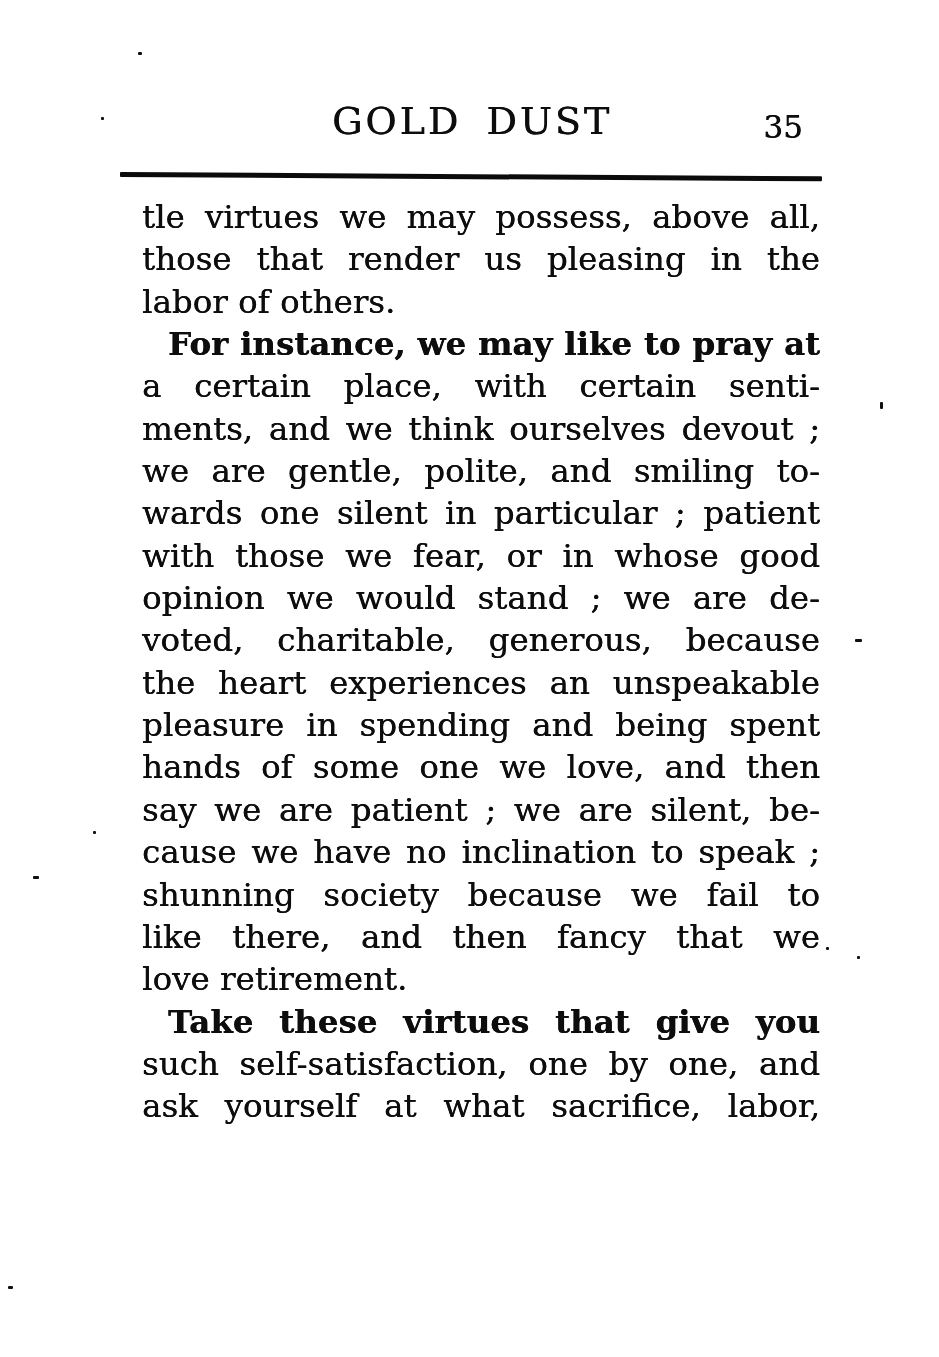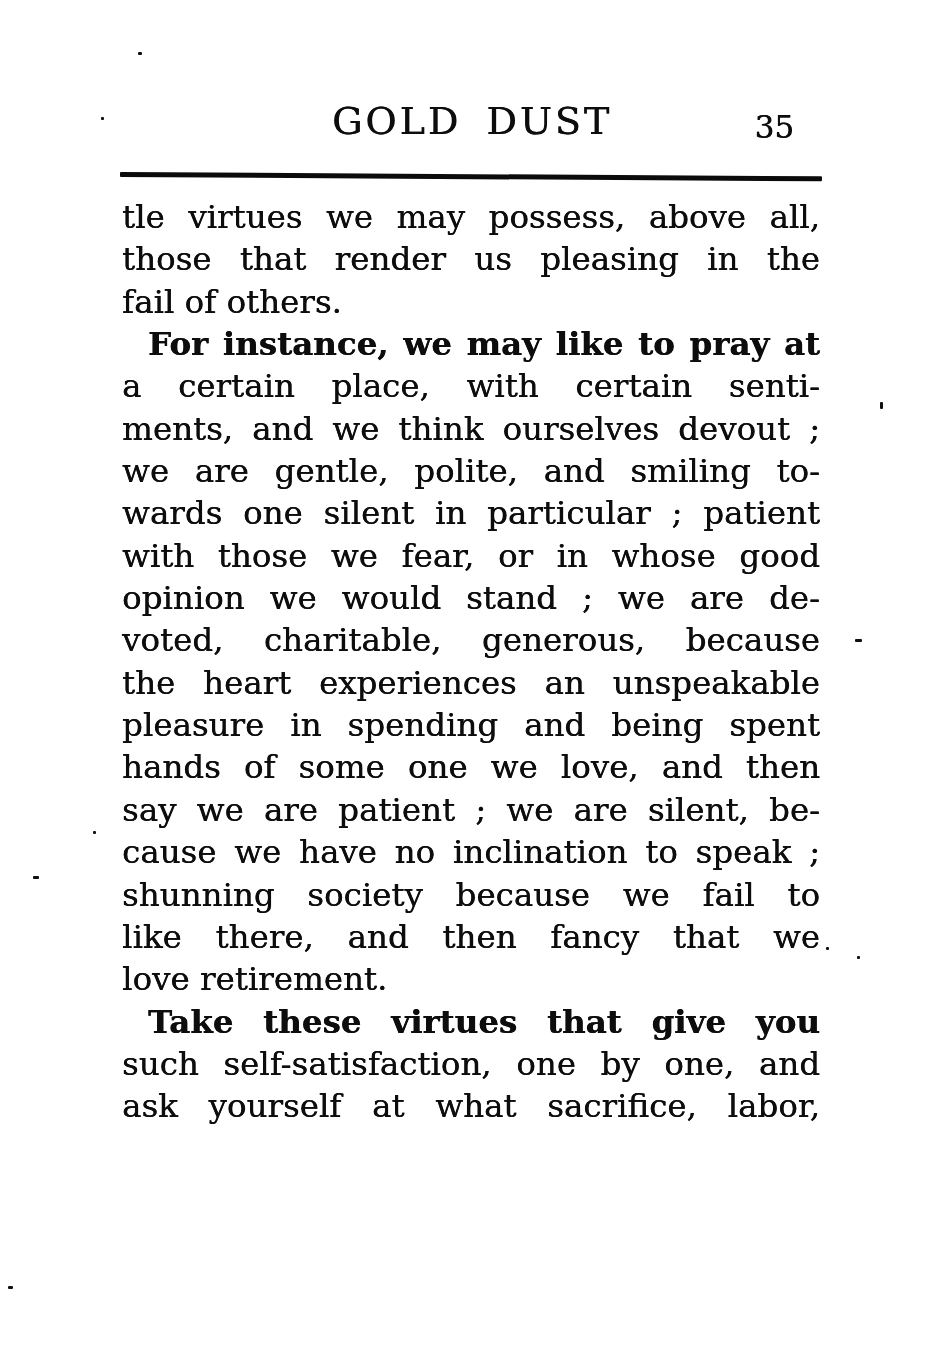--- a/index.html
+++ b/index.html
@@ -24,24 +24,24 @@
     width: 700px;
     text-align: center;
     font-size: 38px;
     line-height: 44px;
     letter-spacing: 3px;
     word-spacing: 10px;
     text-shadow: 0.5px 0 0 currentColor;
   }
   .page-number {
     position: absolute;
-    left: 724px;
+    left: 748px;
     top: 108px;
     width: 70px;
-    text-align: right;
+    text-align: center;
     font-size: 31px;
     line-height: 38px;
     text-shadow: 0.4px 0 0 currentColor;
   }
   .head-rule {
     position: absolute;
     left: 120px;
     top: 172px;
     width: 702px;
     height: 5px;
@@ -56,20 +56,21 @@
     left: 122px;
     top: 196px;
     width: 698px;
     font-size: 32.5px;
     line-height: 42.35px;
     text-shadow: 0.35px 0 0 currentColor;
   }
   .line {
     text-align: justify;
     text-align-last: justify;
+    margin-left: 20px;
   }
   .line.last {
     text-align-last: left;
   }
   .line.indent {
     text-indent: 26px;
     font-weight: bold;
   }
   
   .speck {
@@ -95,21 +96,21 @@
   <div>
     <div class="head-title">GOLD DUST</div>
     <div class="page-number">35</div>
   </div>
 
   <div class="head-rule"></div>
 
   <div class="text-block">
       <div class="line">tle virtues we may possess, above all,</div>
       <div class="line">those that render us pleasing in the</div>
-      <div class="line last">fail of others.</div>
+      <div class="line last">labor of others.</div>
       <div class="line indent">For instance, we may like to pray at</div>
       <div class="line">a certain place, with certain senti-</div>
       <div class="line">ments, and we think ourselves devout ;</div>
       <div class="line">we are gentle, polite, and smiling to-</div>
       <div class="line">wards one silent in particular ; patient</div>
       <div class="line">with those we fear, or in whose good</div>
       <div class="line">opinion we would stand ; we are de-</div>
       <div class="line">voted, charitable, generous, because</div>
       <div class="line">the heart experiences an unspeakable</div>
       <div class="line">pleasure in spending and being spent</div>

